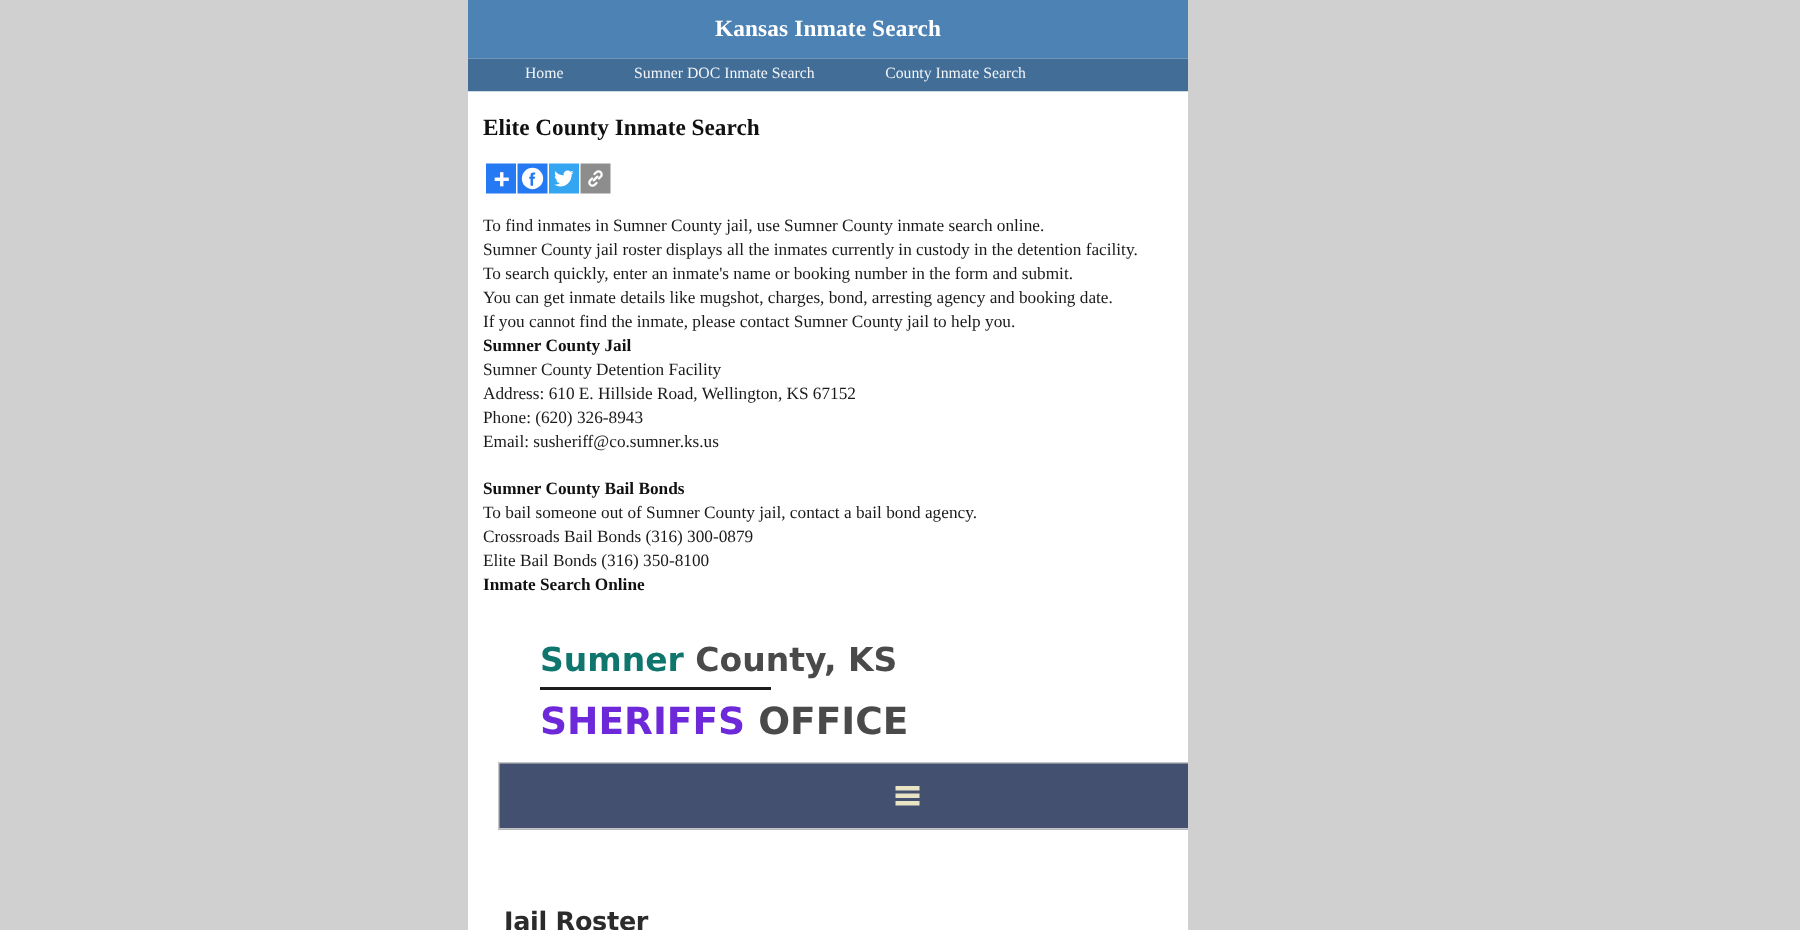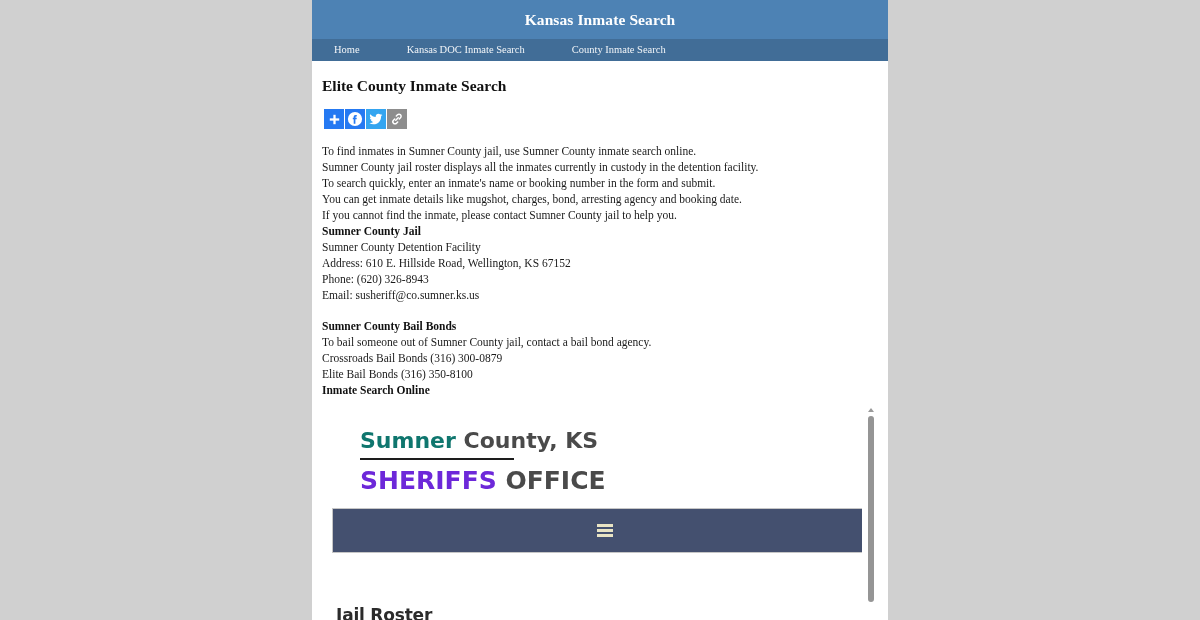--- a/index.html
+++ b/index.html
@@ -12,21 +12,21 @@
   }
   #page {
     position: relative;
     width: 1200px; height: 620px;
     background: #d0d0d0;
   }
   
   .site {
     position: absolute;
     left: 312px; top: 0;
-    width: 576px;
+    width: 480px;
     height: 620px;
     background: #ffffff;
     overflow: hidden;
   }
   
   .masthead {
     height: 39px;
     background: #4d82b4;
     display: flex;
     align-items: center;
@@ -38,21 +38,21 @@
     font-weight: bold;
     font-size: 15.5px;
     letter-spacing: 0.1px;
   }
   
   .navbar {
     height: 22px;
     background: #416d97;
     display: flex;
     align-items: center;
-    padding-left: 0px;
+    padding-left: 16px;
   }
   .nav-item {
     color: #f2f5f8;
     font-family: "Liberation Serif", serif;
     font-size: 10.5px;
     text-decoration: none;
     white-space: nowrap;
     line-height: 22px;
   }
   .nav-item.n0 { margin-left: 22px; }
@@ -221,21 +221,21 @@
 <div id="page">
 
   <div class="site">
 
     <div class="masthead">
       <div class="masthead-title">Kansas Inmate Search</div>
     </div>
 
     <div class="navbar">
       <a class="nav-item n0" href="#">Home</a>
-      <a class="nav-item n1" href="#">Kansas DOC Inmate Search</a>
+      <a class="nav-item n1" href="#">Sumner DOC Inmate Search</a>
       <a class="nav-item n2" href="#">County Inmate Search</a>
     </div>
 
     <div class="content">
 
       <h1 class="page-title">Elite County Inmate Search</h1>
 
       <div class="share-row">
 
         <button class="share-btn sb-addthis">

